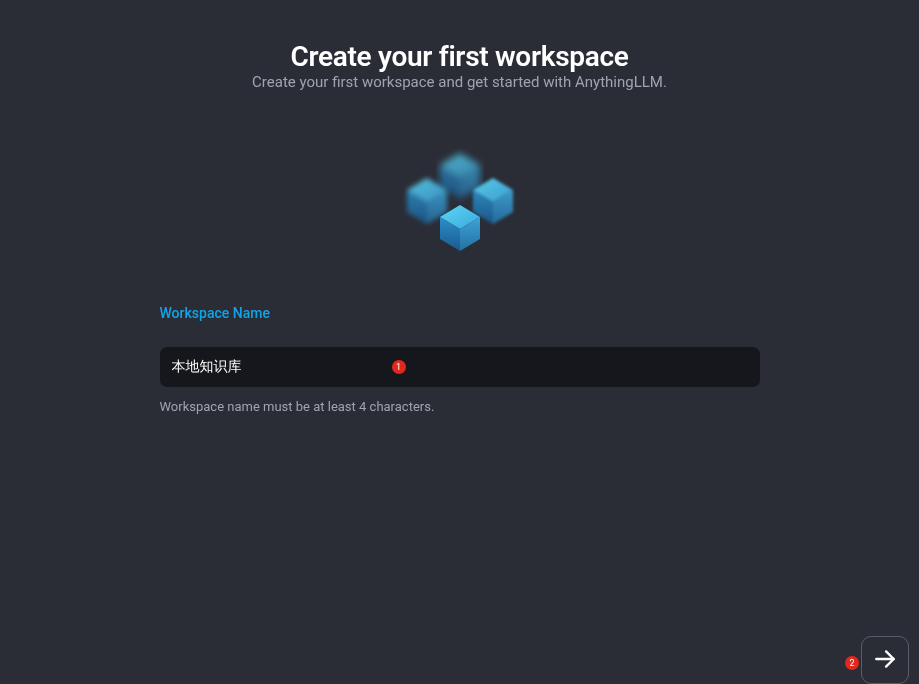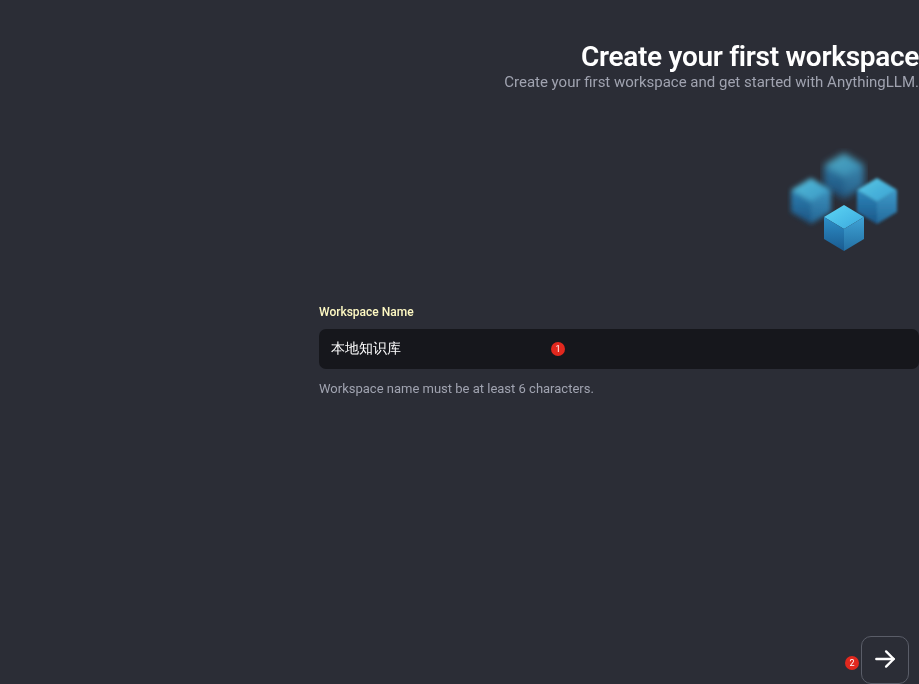--- a/index.html
+++ b/index.html
@@ -12,45 +12,45 @@
       font-family: -apple-system, BlinkMacSystemFont, 'Segoe UI', Roboto, Helvetica, Arial, sans-serif;
       width: 919px;
       height: 684px;
       overflow: hidden;
       position: relative;
       color: #ffffff;
     }
     .container {
       display: flex;
       flex-direction: column;
-      align-items: flex-end;
+      align-items: center;
       padding-top: 40px;
     }
     .title {
       font-size: 28px;
       font-weight: 600;
       color: #ffffff;
       letter-spacing: -0.3px;
     }
     .subtitle {
       font-size: 15px;
       color: #a0a3b0;
     }
     .illustration {
       margin-top: 50px;
       margin-bottom: 30px;
     }
     .form-section {
       width: 600px;
     }
     .label {
-      font-size: 12px;
-      color: #fef9c3;
+      font-size: 14px;
+      color: #0ea5e9;
       font-weight: 500;
-      margin-bottom: 10px;
+      margin-bottom: 26px;
     }
     .input-wrap {
       position: relative;
     }
     .input {
       width: 100%;
       height: 40px;
       background-color: #16171c;
       border: none;
       border-radius: 7px;
@@ -163,21 +163,21 @@
       </g>
     </svg>
   </div>
 
   <div class="form-section">
     <div class="label">Workspace Name</div>
     <div class="input-wrap">
       <input class="input" type="text" value="本地知识库" placeholder="My Workspace" style="">
       <div class="badge badge-input">1</div>
     </div>
-    <div class="helper">Workspace name must be at least 6 characters.</div>
+    <div class="helper">Workspace name must be at least 4 characters.</div>
   </div>
 </div>
 
 <div class="next-wrap">
   <div class="badge badge-next">2</div>
   <button class="next-button">
     <span>
       <svg width="26" height="26" viewBox="0 0 24 24" fill="none" stroke="#ffffff" stroke-width="2.2" stroke-linecap="round" stroke-linejoin="round">
         <line x1="4" y1="12" x2="20" y2="12"></line>
         <polyline points="13 5 20 12 13 19"></polyline>

